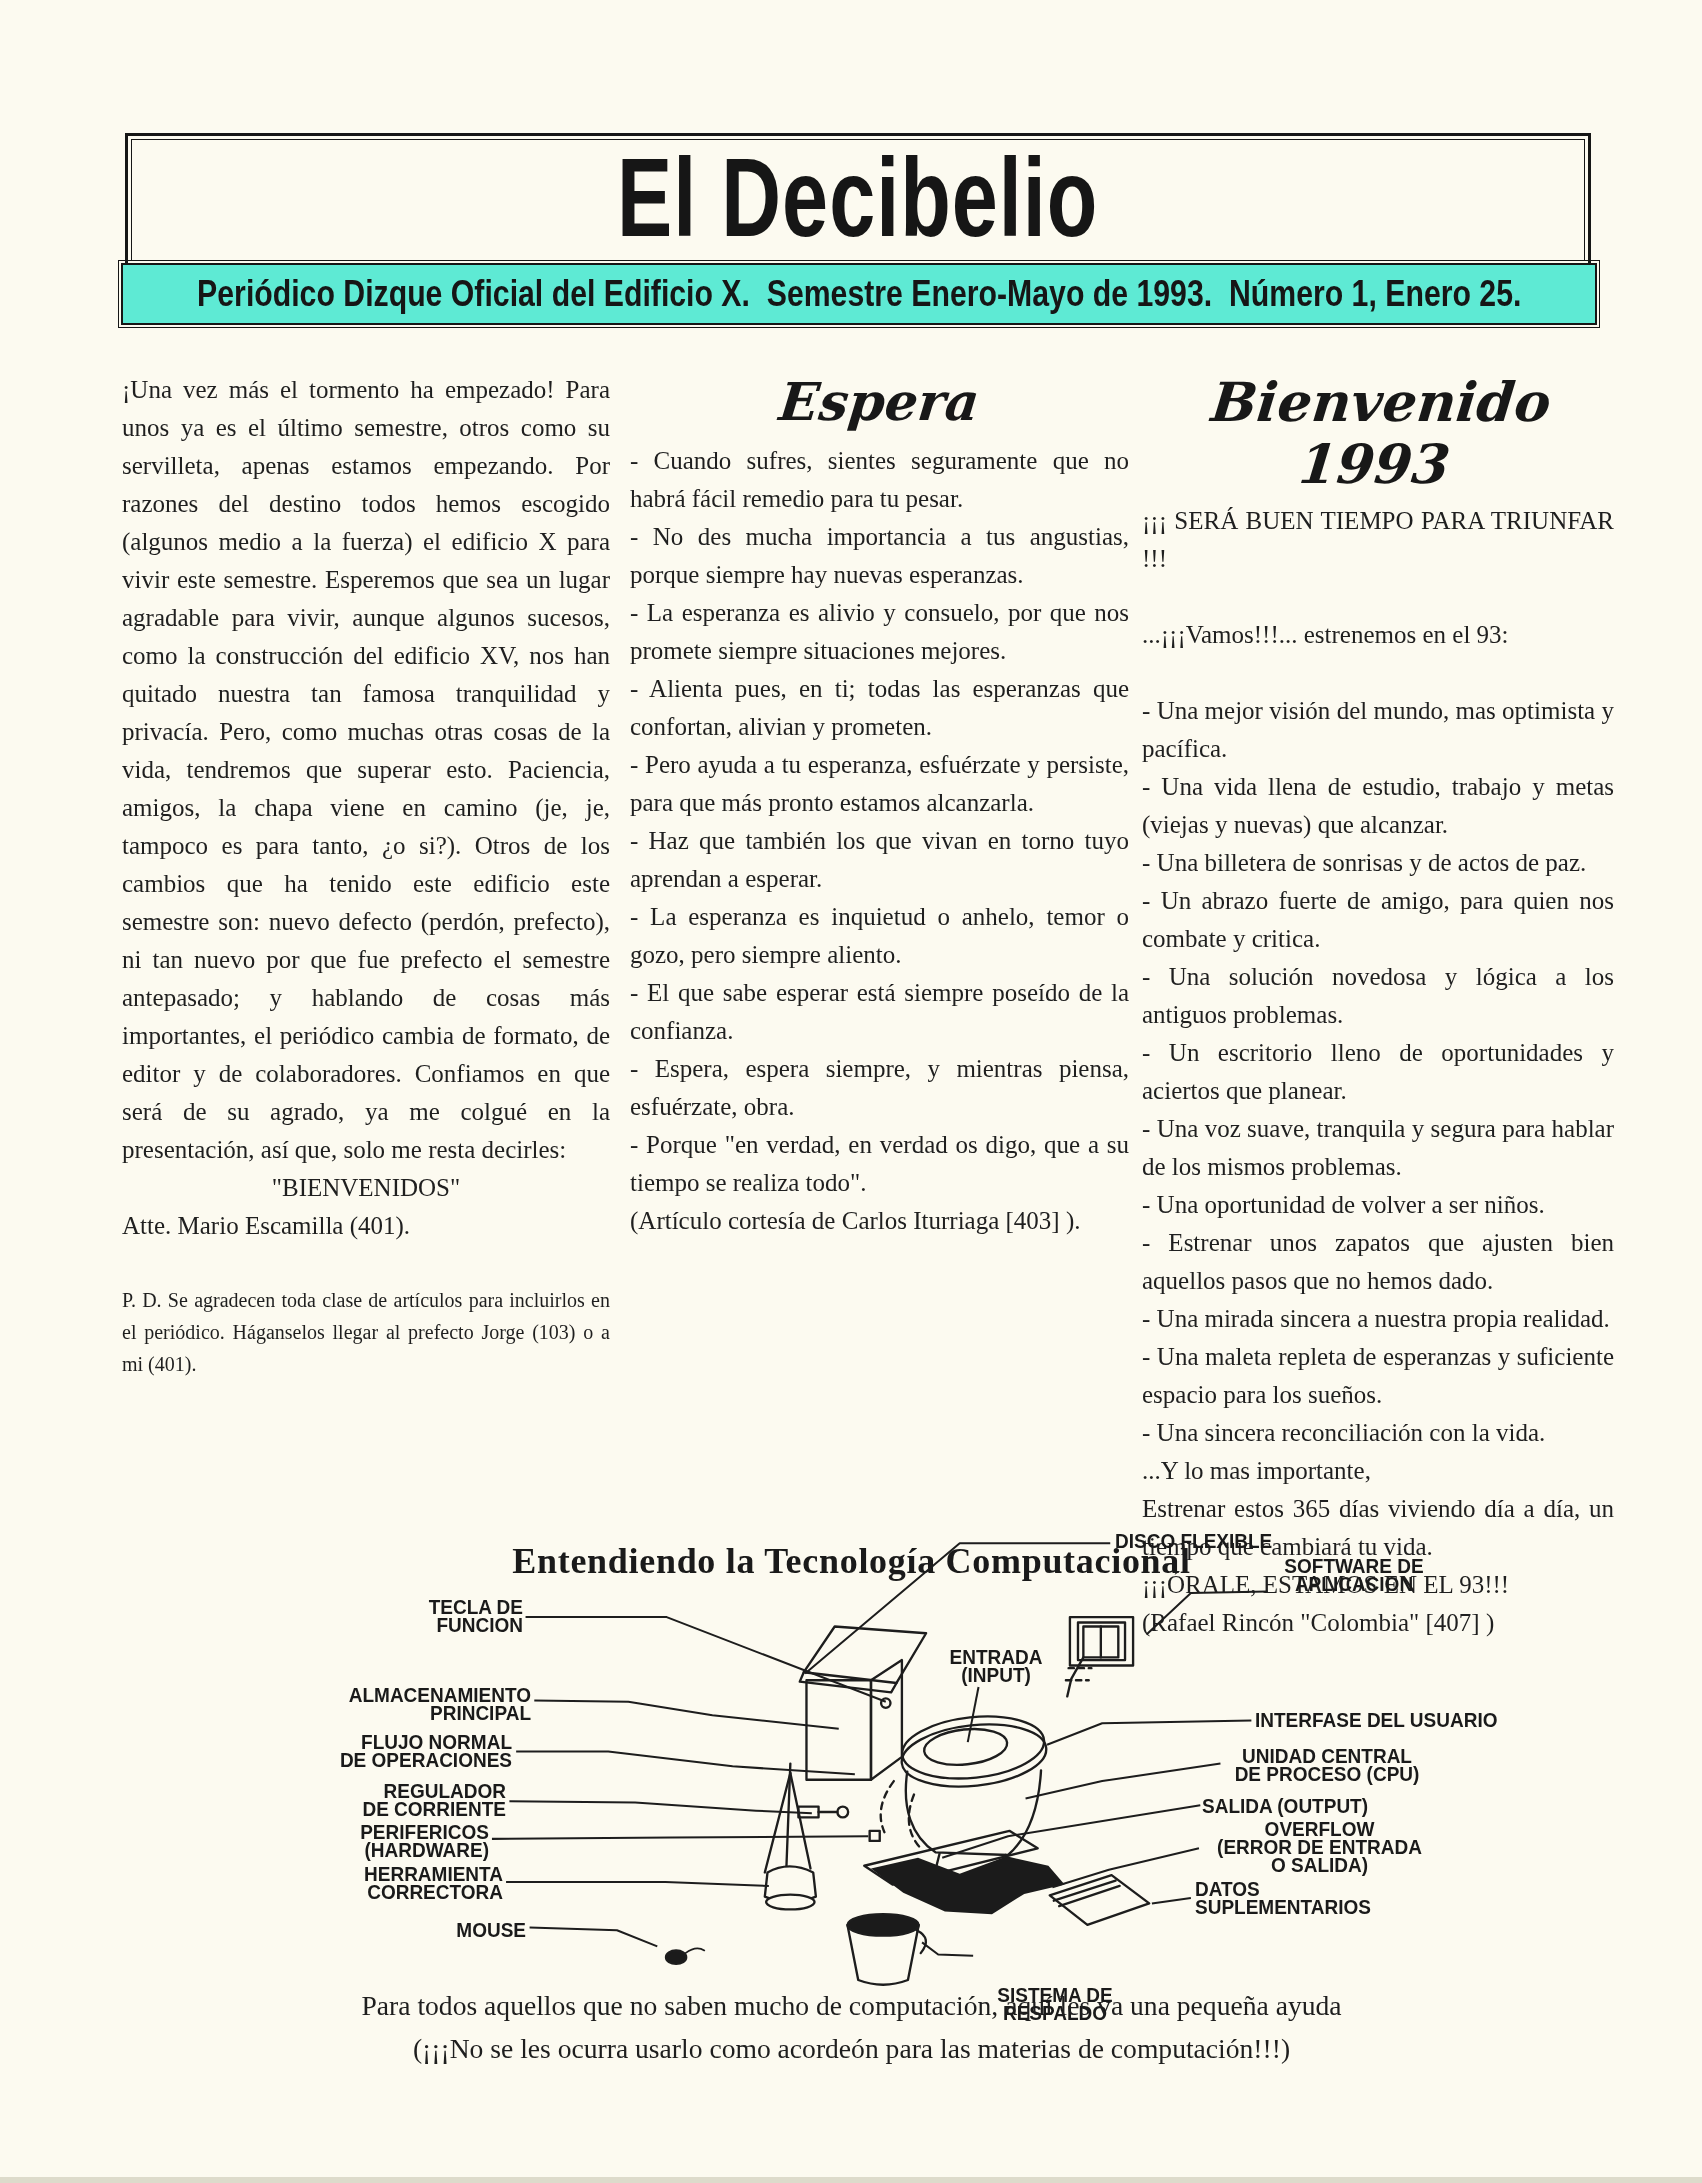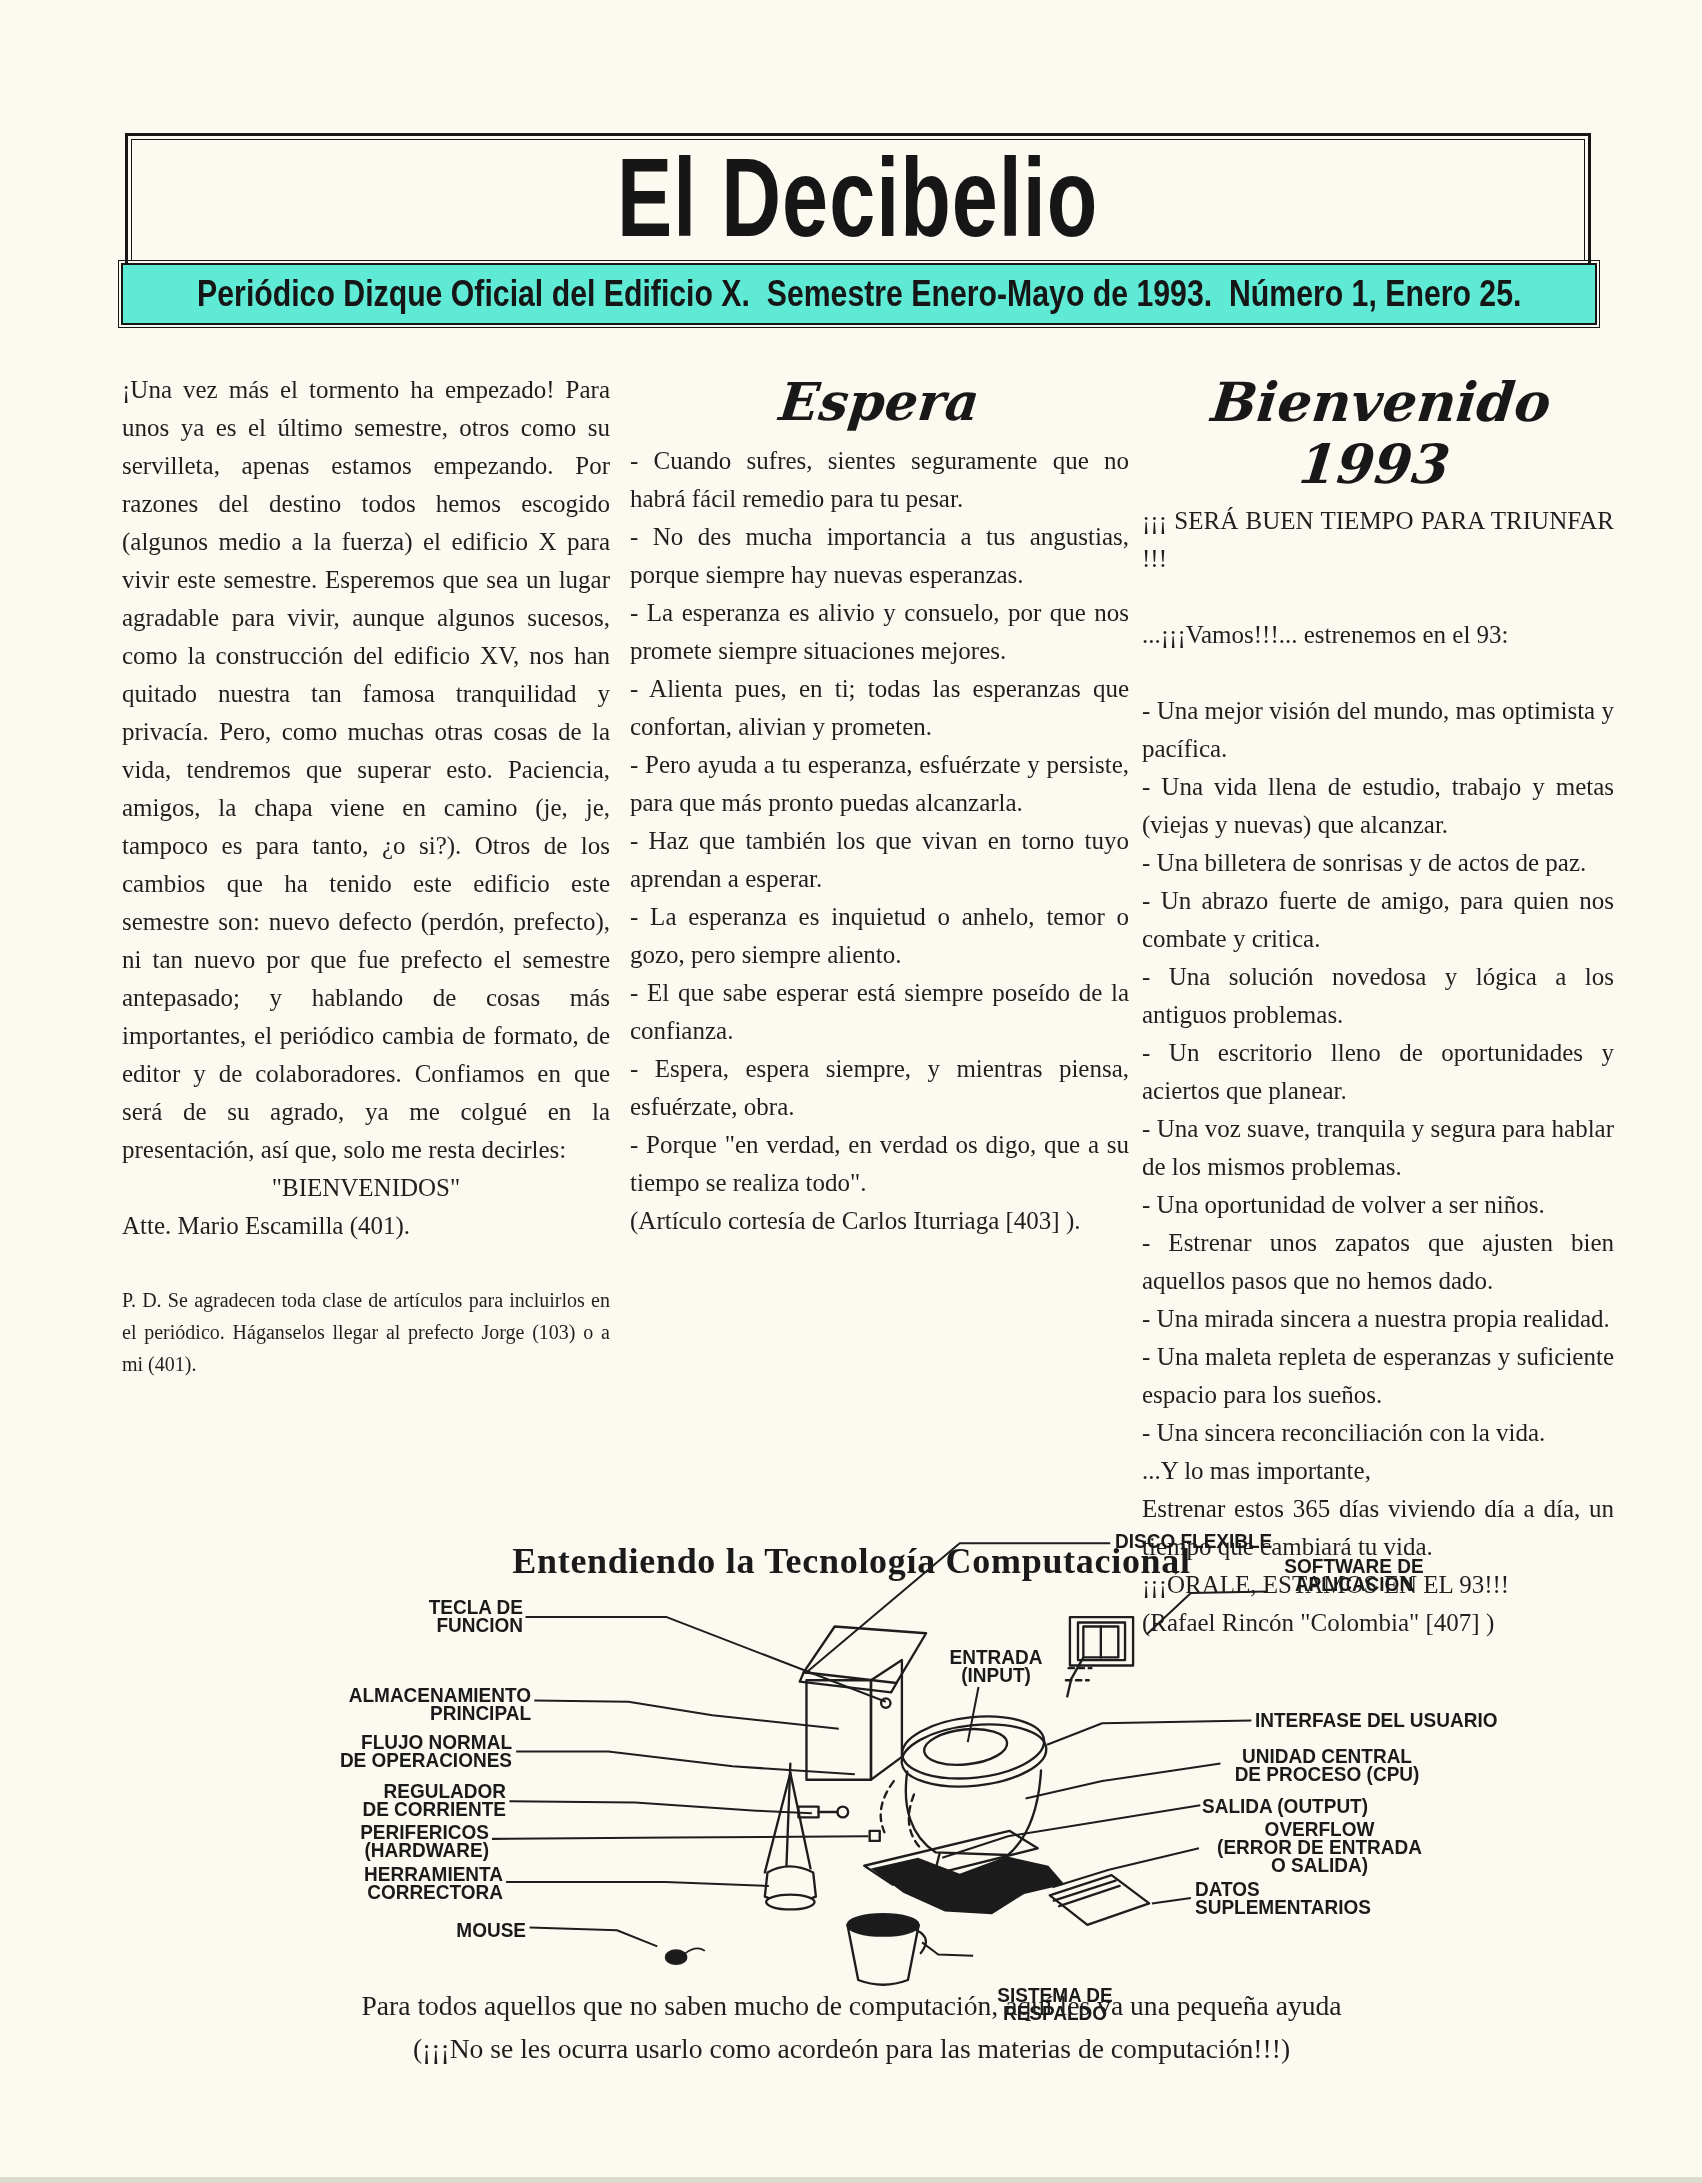--- a/index.html
+++ b/index.html
@@ -87,21 +87,21 @@
   <p class="pd">P. D. Se agradecen toda clase de artículos para incluirlos en el periódico. Háganselos llegar al prefecto Jorge (103) o a mi (401).</p>
 </section>
 
 <section class="abs col col-2">
   <h2 class="script-head">Espera</h2>
   <div>
       <p>- Cuando sufres, sientes seguramente que no habrá fácil remedio para tu pesar.</p>
       <p>- No des mucha importancia a tus angustias, porque siempre hay nuevas esperanzas.</p>
       <p>- La esperanza es alivio y consuelo, por que nos promete siempre situaciones mejores.</p>
       <p>- Alienta pues, en ti; todas las esperanzas que confortan, alivian y prometen.</p>
-      <p>- Pero ayuda a tu esperanza, esfuérzate y persiste, para que más pronto puedas alcanzarla.</p>
+      <p>- Pero ayuda a tu esperanza, esfuérzate y persiste, para que más pronto estamos alcanzarla.</p>
       <p>- Haz que también los que vivan en torno tuyo aprendan a esperar.</p>
       <p>- La esperanza es inquietud o anhelo, temor o gozo, pero siempre aliento.</p>
       <p>- El que sabe esperar está siempre poseído de la confianza.</p>
       <p>- Espera, espera siempre, y mientras piensa, esfuérzate, obra.</p>
       <p>- Porque "en verdad, en verdad os digo, que a su tiempo se realiza todo".</p>
     </div>
   <p>(Artículo cortesía de Carlos Iturriaga [403] ).</p>
 </section>
 
 <section class="abs col col-3">

